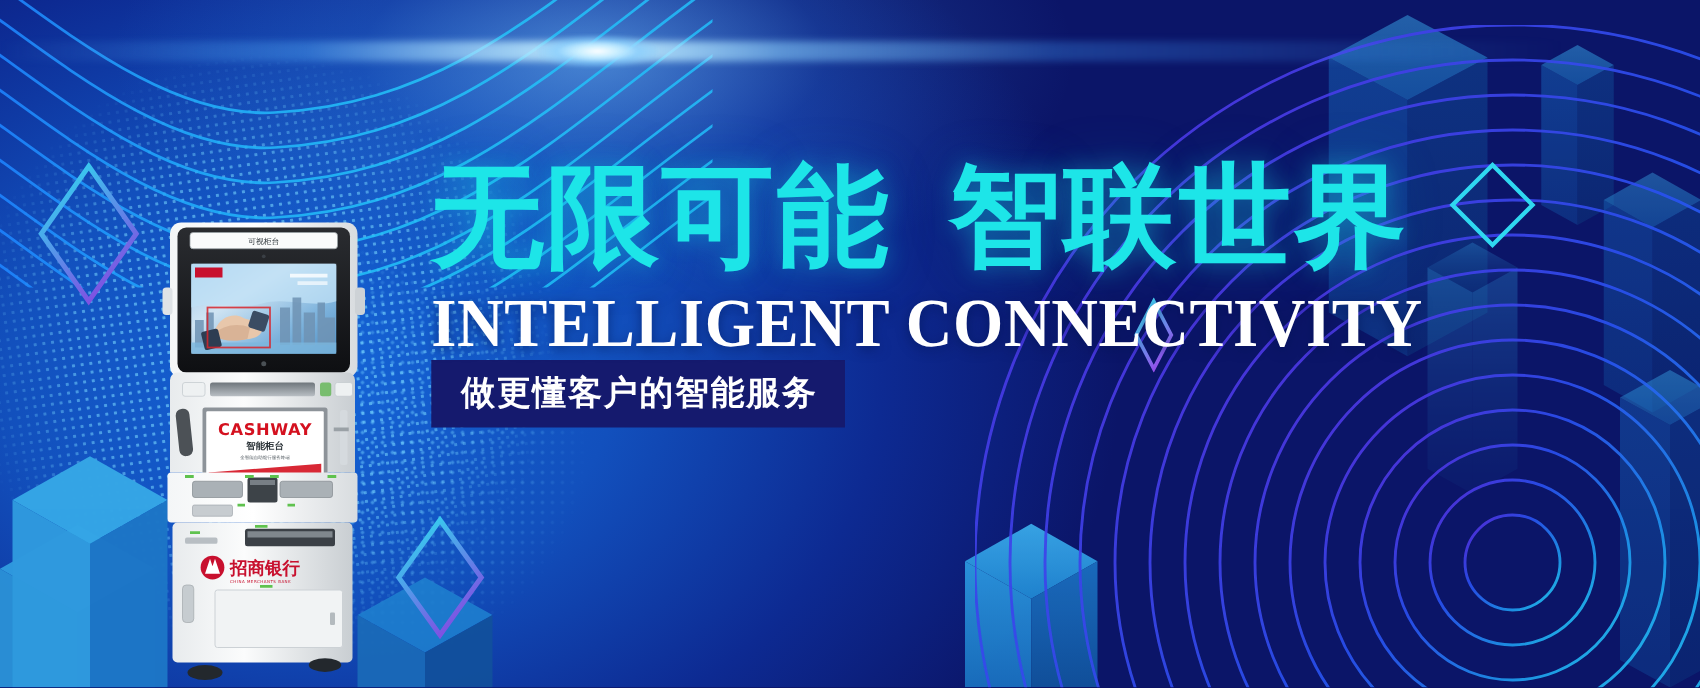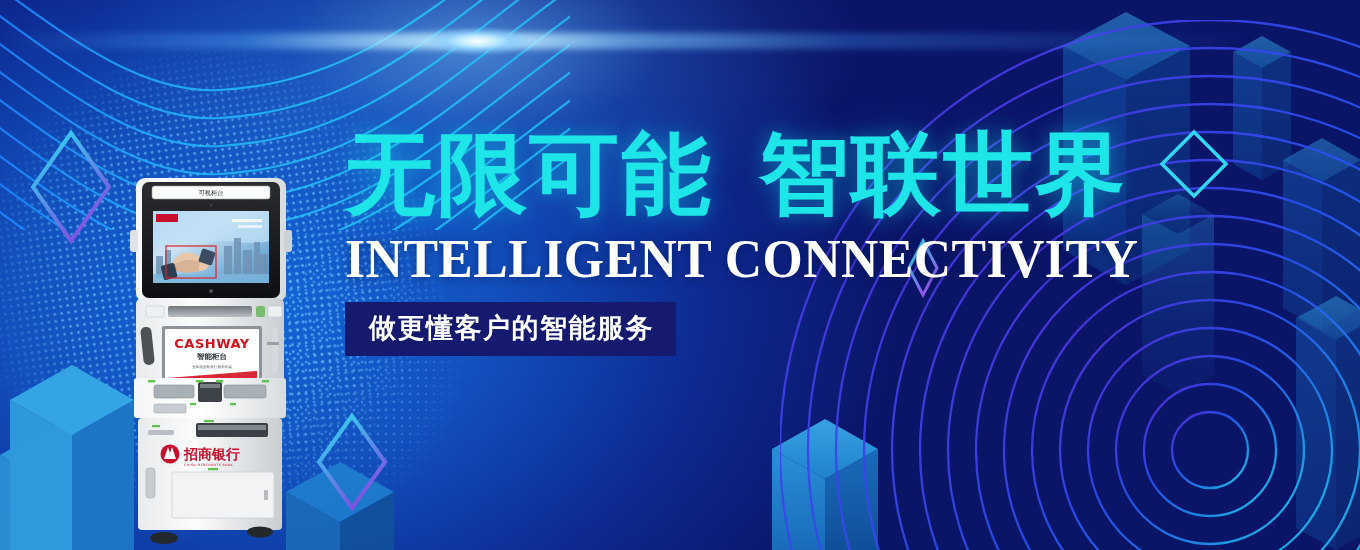--- a/index.html
+++ b/index.html
@@ -90,21 +90,20 @@
     letter-spacing:0.5px;
     color:#ffffff;
     white-space:nowrap;
     transform:scaleX(0.94);
     transform-origin:left center;
     margin-top:4px;
     text-shadow:0 2px 10px rgba(0,20,80,.55);
   }
 
   .tagband {
-    margin-top:14px;
     display:inline-block;
     background:#151a6e;
     padding:11px 22px 13px 24px;
     box-shadow:0 0 0 0 rgba(0,0,0,0);
     text-align:right;
   }
   .tagband .tagtext {
     font-family:"Liberation Sans", sans-serif;
     font-weight:bold;
     font-size:27px;

